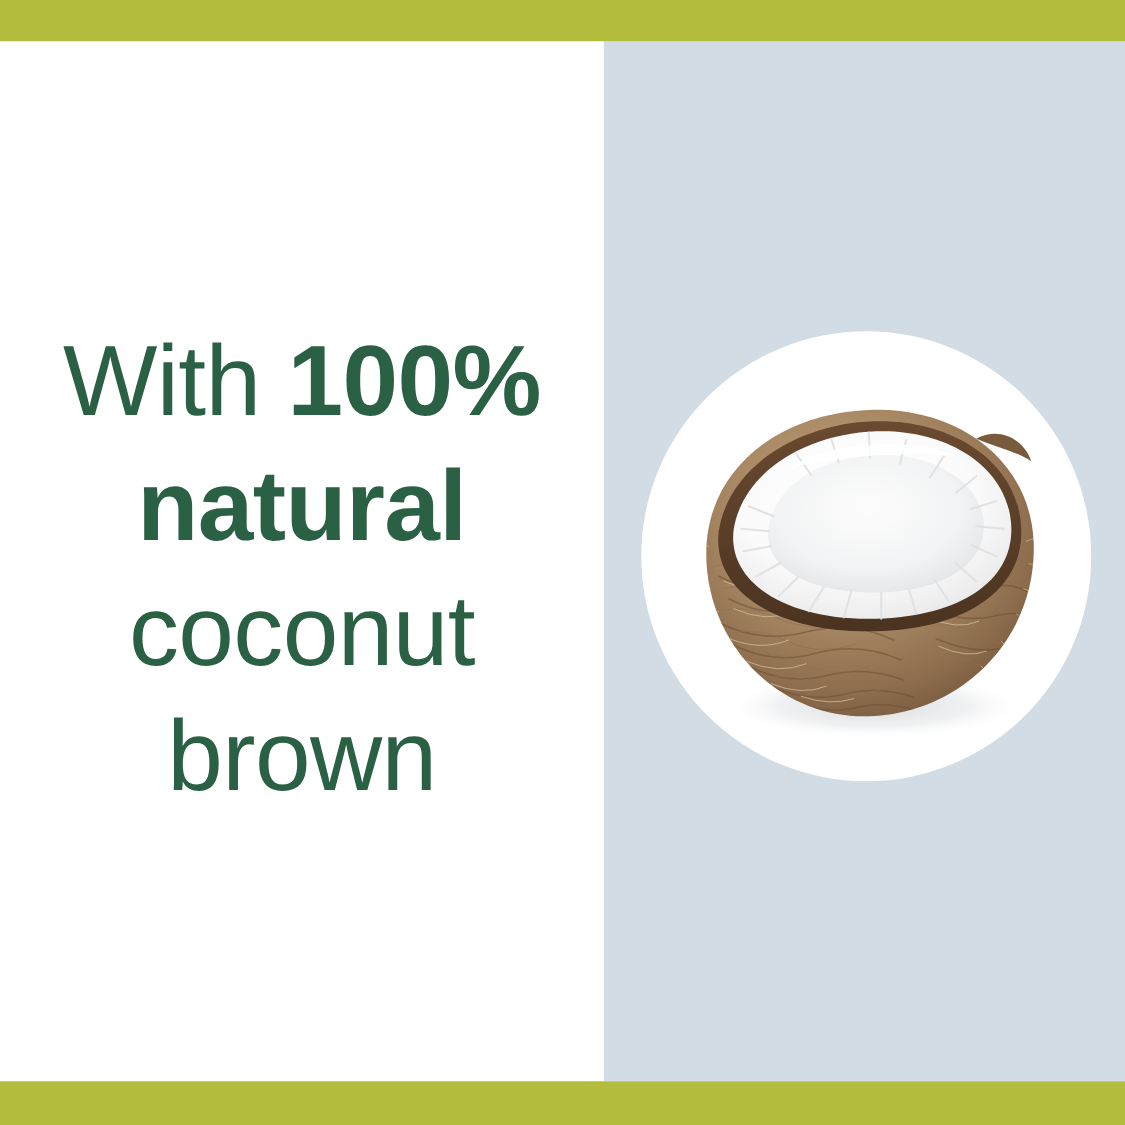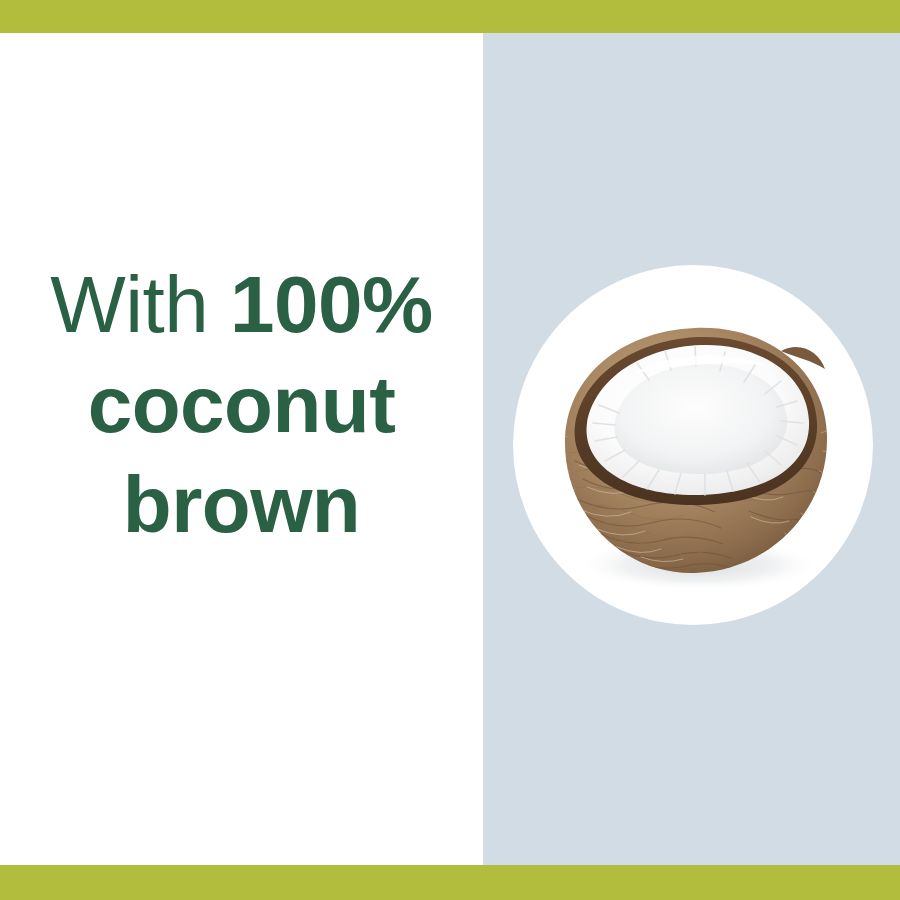--- a/index.html
+++ b/index.html
@@ -57,21 +57,21 @@
     text-align: center;
     color: #2a6043;
     line-height: 100px;
     letter-spacing: -0.5px;
   }
   .headline .line {
     display: block;
     font-size: 80px;
     white-space: nowrap;
   }
-  .w-light { font-weight: 700; }
+  .w-light { font-weight: 400; }
   .w-bold  { font-weight: 700; }
   .line-1 .w-light { font-weight: 400; }
 
   
   .circle-plate {
     position: absolute;
     left: 513px;
     top: 265px;
     width: 360px;
     height: 360px;
@@ -95,20 +95,21 @@
 </head>
 <body>
 
 <div id="promo-card">
 
   <div class="band band-top"></div>
 
   <div class="panel panel-left">
     <div class="headline">
       <span class="line line-1"><span class="w-light">With </span><span class="w-bold">100%</span></span>
+      <span class="line line-2"><span class="w-bold">natural</span></span>
       <span class="line line-3"><span class="w-light">coconut</span></span>
       <span class="line line-4"><span class="w-light">brown</span></span>
     </div>
   </div>
 
   <div class="panel panel-right"></div>
 
   <div class="circle-plate"></div>
 
   <div class="coconut-stage">

